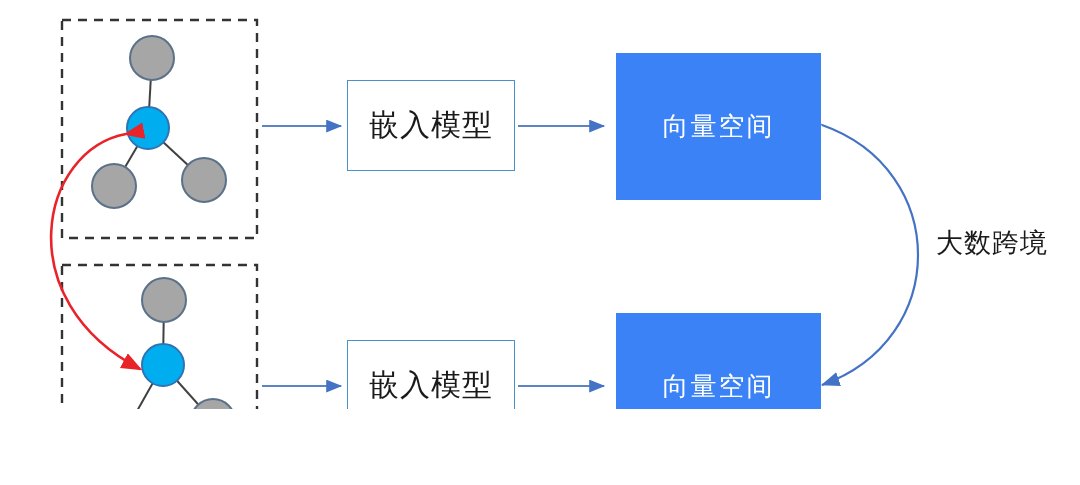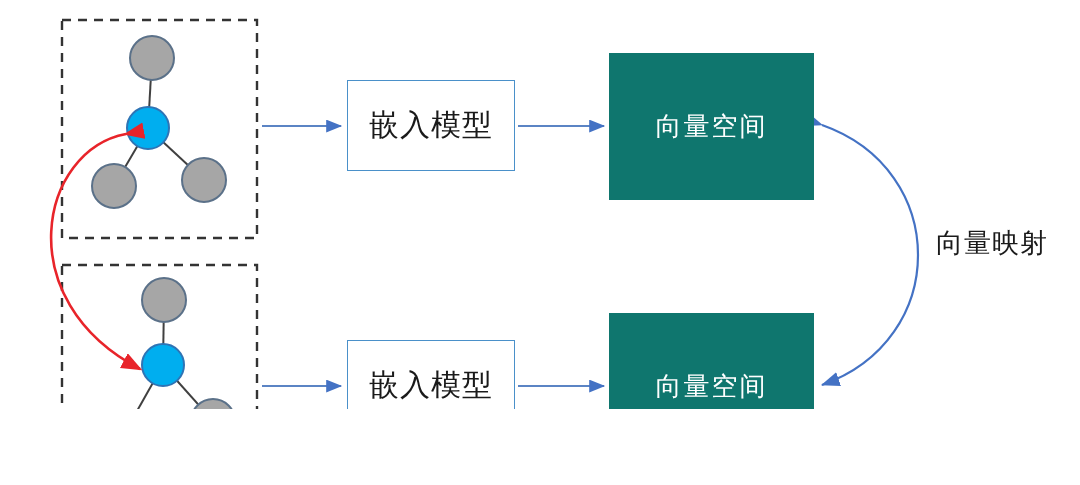--- a/index.html
+++ b/index.html
@@ -35,24 +35,25 @@
   }
   .embed-box {
     box-sizing: border-box;
     border: 1.6px solid #4a90c9;
     background: #ffffff;
     font-size: 30px;
     color: #1a1a1a;
   }
   .vector-box {
     box-sizing: border-box;
-    background: #0f766e;
+    background: #3b82f6;
     font-size: 26px;
     color: #ffffff;
     letter-spacing: 2px;
+    margin-left: 7px;
   }
   .side-label {
     position: absolute;
     font-size: 27px;
     color: #1a1a1a;
     letter-spacing: 1px;
     white-space: nowrap;
   }
   #watermark {
     position: absolute;
@@ -139,21 +140,21 @@
   </div>
 
   <div class="box-label vector-box" style="left:609px; top:53px; width:205px; height:147px;">
     <span>向量空间</span>
   </div>
 
   <div class="box-label vector-box" style="left:609px; top:313px; width:205px; height:147px;">
     <span>向量空间</span>
   </div>
 
-  <div class="side-label" style="left:936px; top:225px;">向量映射</div>
+  <div class="side-label" style="left:936px; top:225px;">大数跨境</div>
 
   <div id="watermark">
     <svg width="34" height="26" viewBox="0 0 34 26">
       <path d="M9 3 C3 3, 1 9, 2 14 C3 20, 8 23, 13 22 C17 21, 19 17, 18 13" fill="none" stroke="#9a9a9a" stroke-width="2.6"></path>
       <circle cx="21" cy="8" r="5" fill="none" stroke="#9a9a9a" stroke-width="2.6"></circle>
       <circle cx="30" cy="9" r="3.4" fill="none" stroke="#9a9a9a" stroke-width="2.4"></circle>
     </svg>
   </div>
 
 </div>

